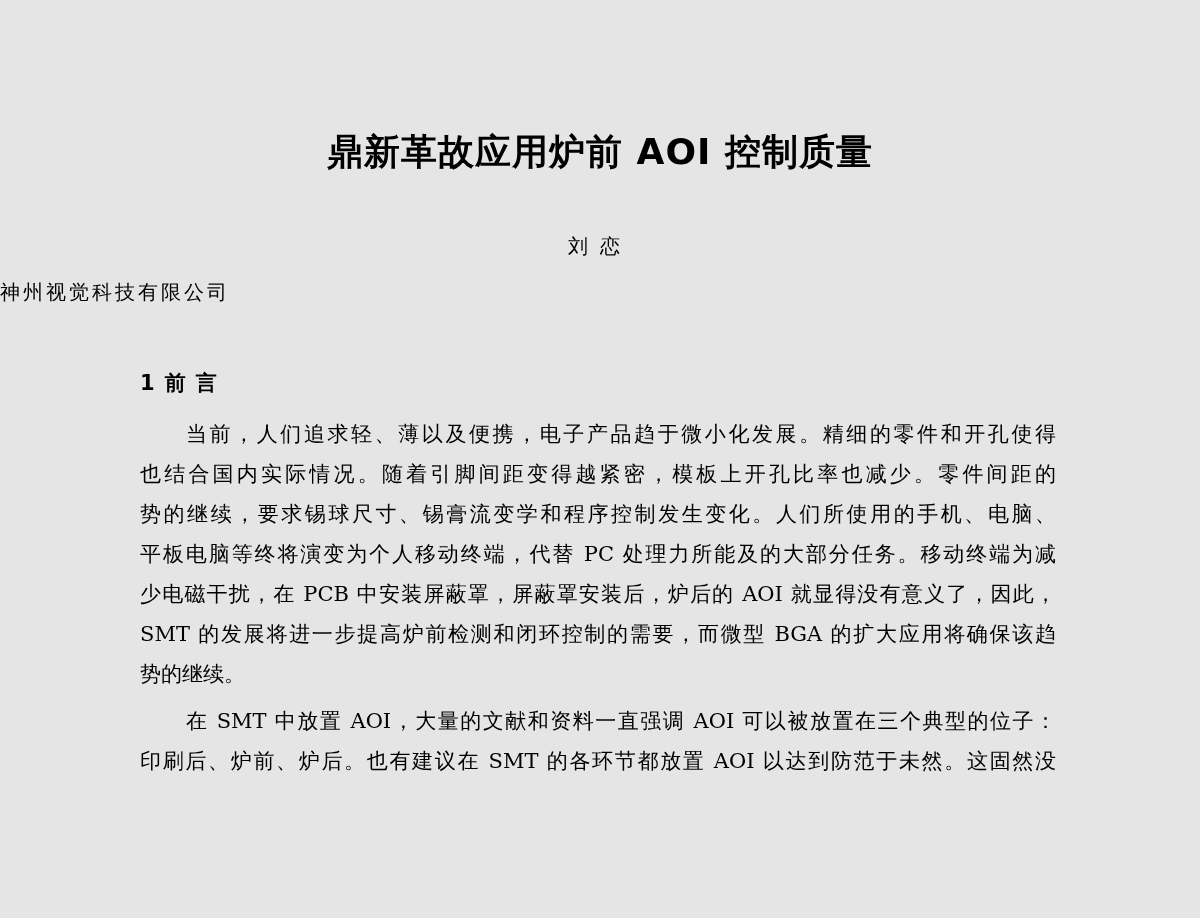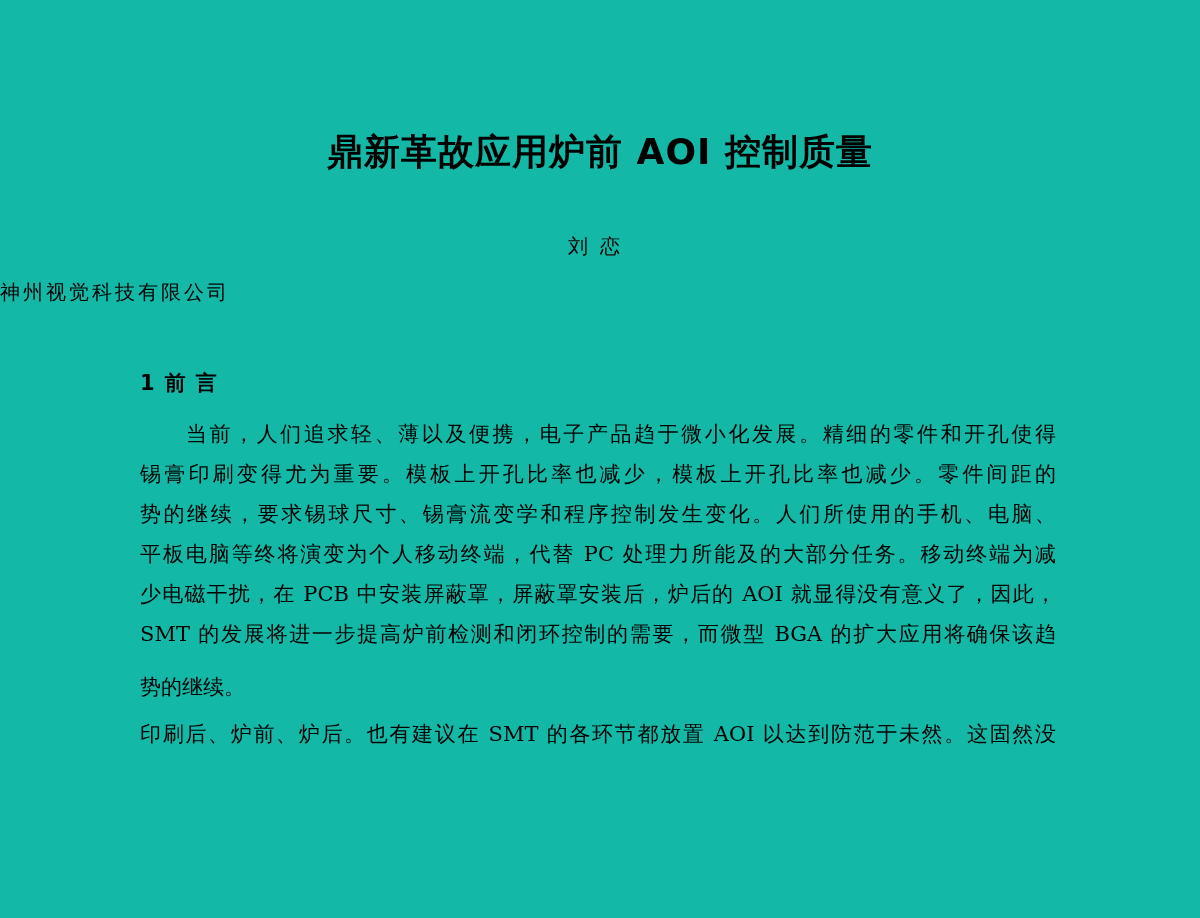--- a/index.html
+++ b/index.html
@@ -14,21 +14,21 @@
       position: relative;
       color: #000000;
       font-family: "DejaVu Serif", "Liberation Serif", serif;
     }
     .page {
       position: absolute;
       left: 0;
       top: 0;
       width: 1200px;
       height: 918px;
-      background: #14b8a6;
+      background: #e5e5e5;
     }
     .title {
       position: absolute;
       left: 0;
       width: 1200px;
       top: 128px;
       text-align: center;
       font-family: "DejaVu Sans", "Liberation Sans", sans-serif;
       font-weight: bold;
       font-size: 36px;
@@ -86,21 +86,20 @@
       overflow: visible;
       text-align: justify;
       text-align-last: justify;
       font-weight: normal;
     }
     .line.indent {
       padding-left: 46px;
     }
     .line.last {
       text-align-last: left;
-      margin-top: 13px;
     }
     .para-gap {
       height: 7px;
     }
   </style>
 </head>
 <body>
 
 <div class="page">
 
@@ -110,26 +109,27 @@
 
   <div class="affiliation">神州视觉科技有限公司</div>
 
   <div class="section-heading">
     <span class="num">1</span><span class="word">前言</span>
   </div>
 
   <div class="body-text">
     <div>
       <div class="line indent">当前，人们追求轻、薄以及便携，电子产品趋于微小化发展。精细的零件和开孔使得</div>
-      <div class="line">锡膏印刷变得尤为重要。模板上开孔比率也减少，模板上开孔比率也减少。零件间距的</div>
+      <div class="line">也结合国内实际情况。随着引脚间距变得越紧密，模板上开孔比率也减少。零件间距的</div>
       <div class="line">势的继续，要求锡球尺寸、锡膏流变学和程序控制发生变化。人们所使用的手机、电脑、</div>
       <div class="line">平板电脑等终将演变为个人移动终端，代替 PC 处理力所能及的大部分任务。移动终端为减</div>
       <div class="line">少电磁干扰，在 PCB 中安装屏蔽罩，屏蔽罩安装后，炉后的 AOI 就显得没有意义了，因此，</div>
       <div class="line">SMT 的发展将进一步提高炉前检测和闭环控制的需要，而微型 BGA 的扩大应用将确保该趋</div>
       <div class="line last">势的继续。</div>
     </div>
     <div class="para-gap"></div>
     <div>
+      <div class="line indent">在 SMT 中放置 AOI，大量的文献和资料一直强调 AOI 可以被放置在三个典型的位子：</div>
       <div class="line">印刷后、炉前、炉后。也有建议在 SMT 的各环节都放置 AOI 以达到防范于未然。这固然没</div>
     </div>
   </div>
 
 </div>
 
 </body></html>

